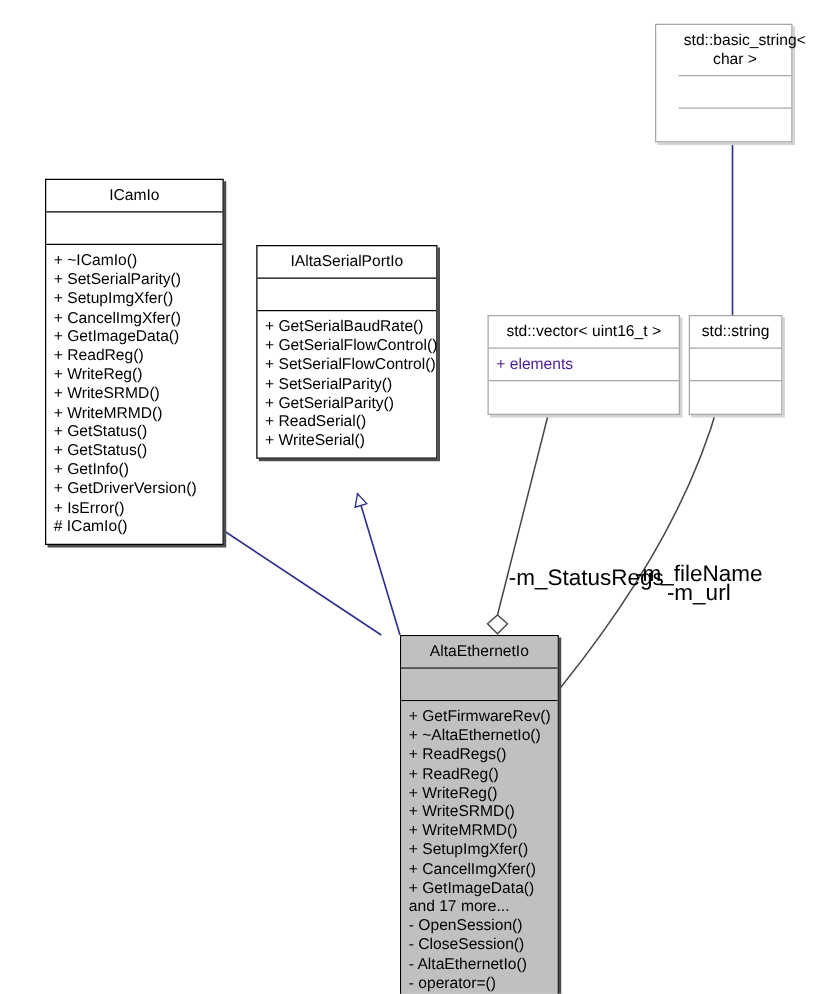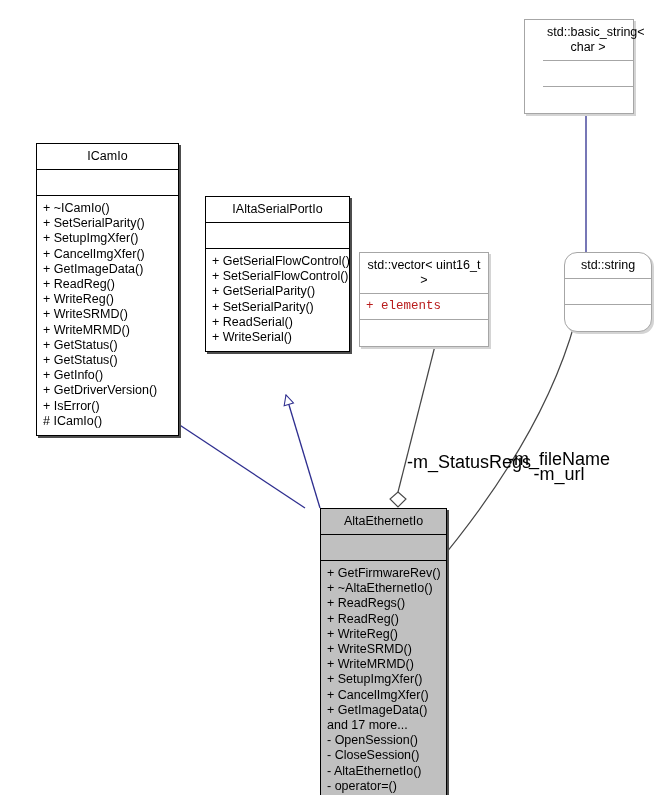--- a/index.html
+++ b/index.html
@@ -70,25 +70,24 @@
   .node-title {
     text-align: center;
     font-size: 12.5px;
     color: #000000;
     line-height: 15px;
     padding: 5px 4px 5px 4px;
     white-space: pre-line;
   }
   .node-attrs {
     font-size: 12.5px;
-    color: #b91c1c;
+    color: #4c1d95;
     line-height: 15px;
     padding: 5px 4px 5px 6px;
     min-height: 15px;
-    font-family: Liberation Mono, monospace;
   }
   .node-ops {
     font-size: 12.5px;
     color: #000000;
     line-height: 15.2px;
     padding: 5px 4px 6px 6px;
     min-height: 15px;
   }
   .member-line {
     white-space: nowrap;
@@ -182,40 +181,41 @@
         <div class="member-line"># ICamIo()</div>
       </div>
   </div>
 
   <div class="uml-node node-heavy" style="left:177px; top:196px; width:145px;">
     <div class="node-title">IAltaSerialPortIo</div>
     <div class="node-attrs">
       <div class="empty-compartment"></div>
     </div>
     <div class="node-ops">
+        <div class="member-line">+ GetSerialBaudRate()</div>
         <div class="member-line">+ GetSerialFlowControl()</div>
         <div class="member-line">+ SetSerialFlowControl()</div>
+        <div class="member-line">+ SetSerialParity()</div>
         <div class="member-line">+ GetSerialParity()</div>
-        <div class="member-line">+ SetSerialParity()</div>
         <div class="member-line">+ ReadSerial()</div>
         <div class="member-line">+ WriteSerial()</div>
       </div>
   </div>
 
-  <div class="uml-node node-light" style="left:359px; top:252px; width:130px;">
+  <div class="uml-node node-light" style="left:390px; top:252px; width:154px;">
     <div class="node-title">std::vector&lt; uint16_t &gt;</div>
     <div class="node-attrs">
         <div class="member-line">+ elements</div>
       </div>
     <div class="node-ops">
       <div class="empty-compartment"></div>
     </div>
   </div>
 
-  <div class="uml-node node-light" style="left:564px; top:252px; width:88px;border-radius:13px;">
+  <div class="uml-node node-light" style="left:551px; top:252px; width:75px;">
     <div class="node-title">std::string</div>
     <div class="node-attrs">
       <div class="empty-compartment"></div>
     </div>
     <div class="node-ops">
       <div class="empty-compartment"></div>
     </div>
   </div>
 
   <div class="uml-node node-heavy node-filled" style="left:292px; top:508px; width:127px;">

